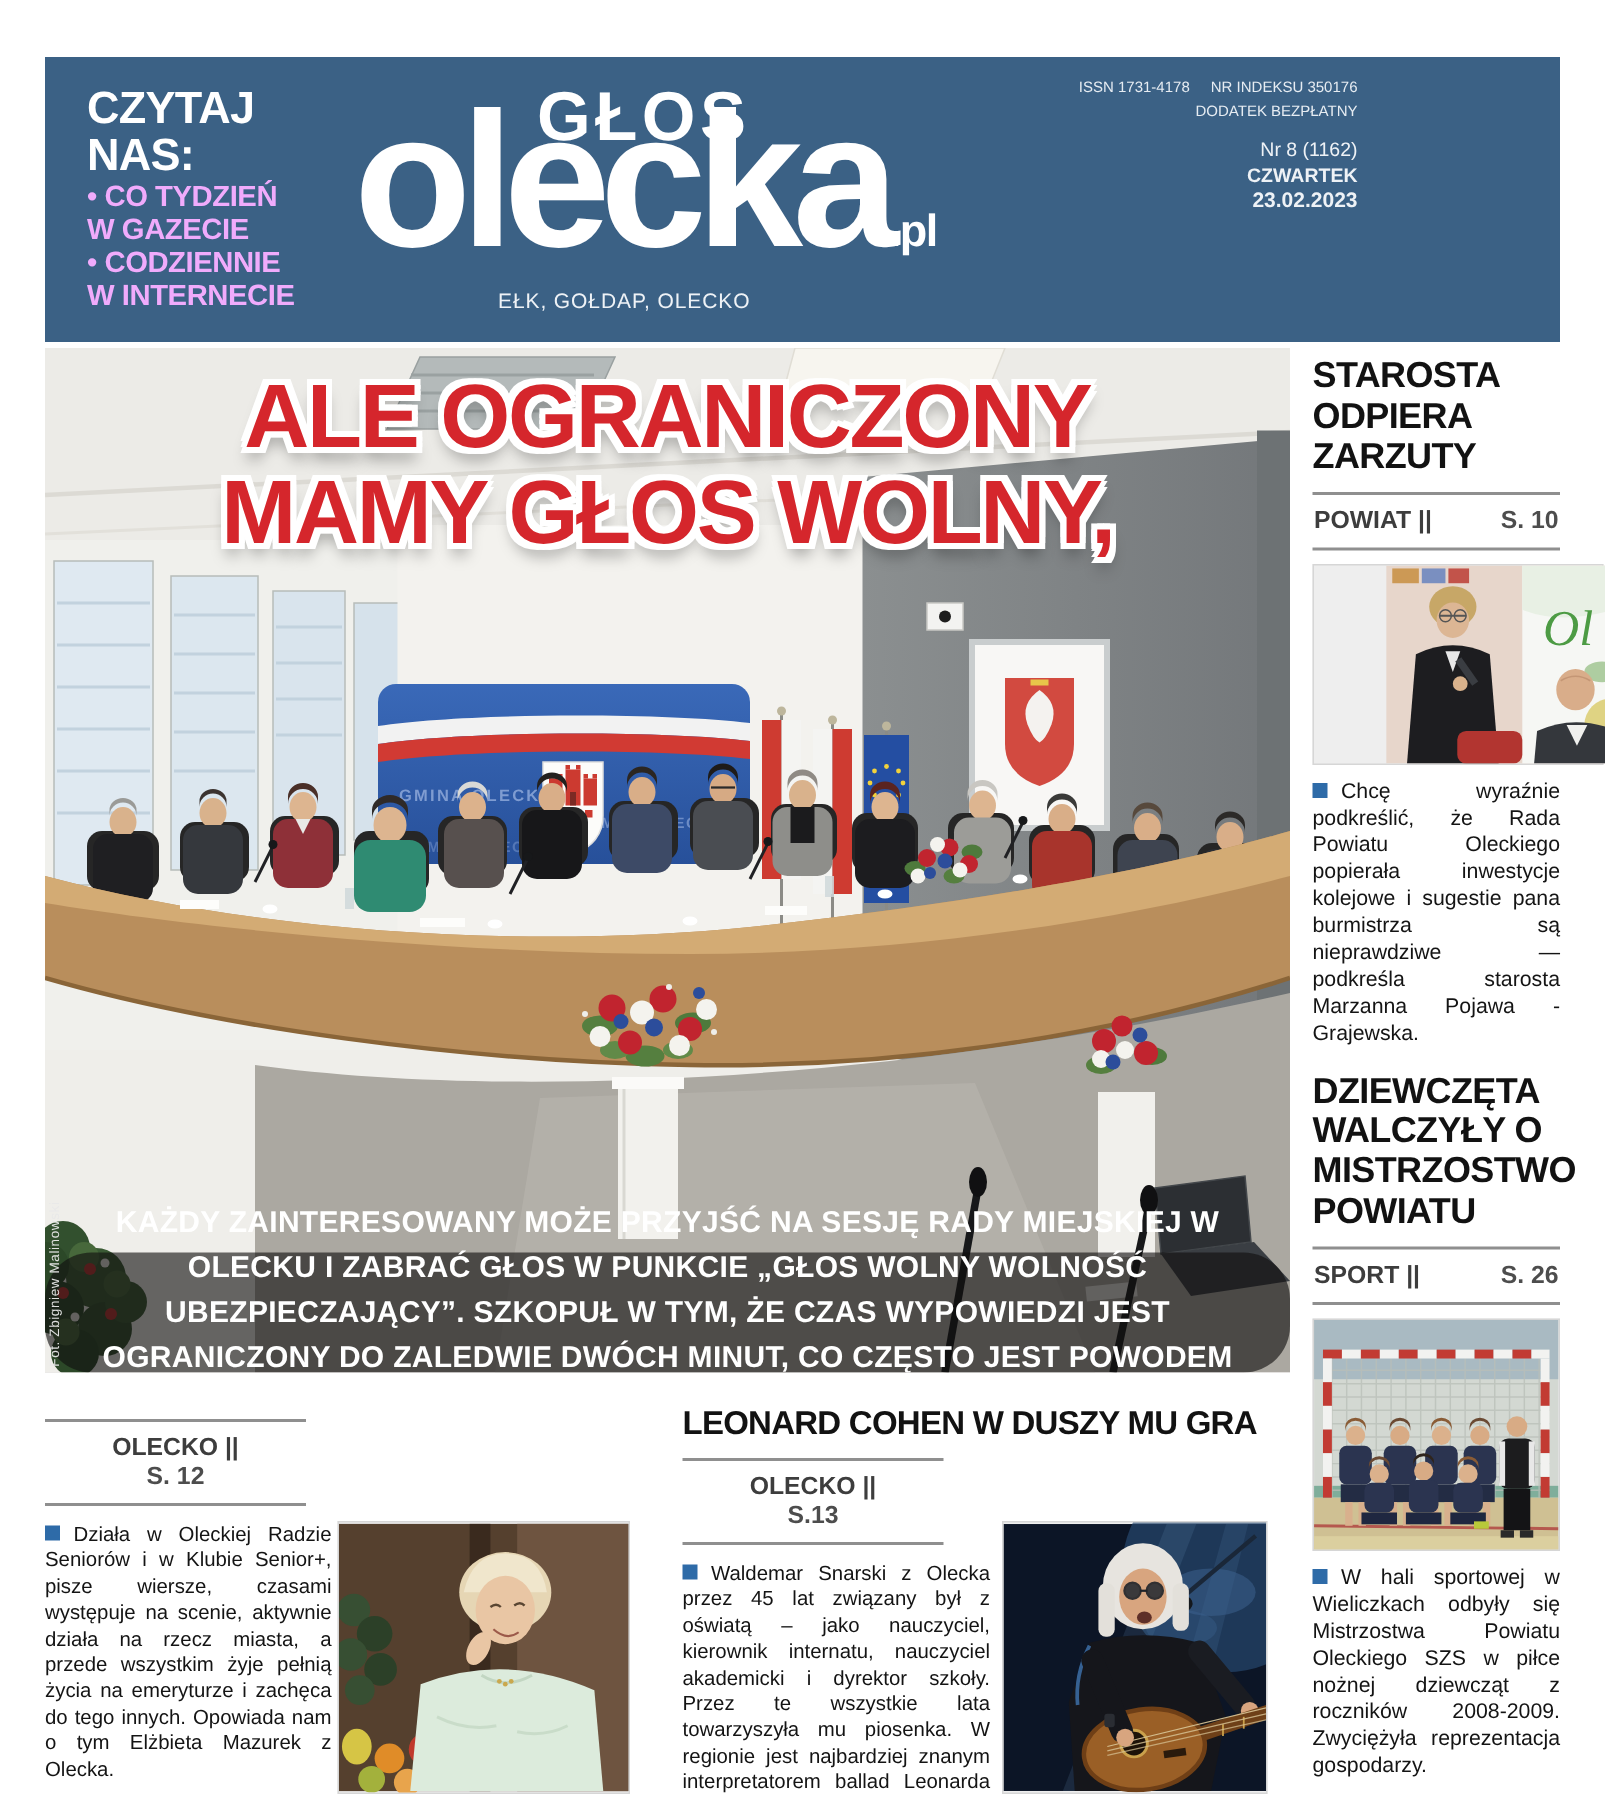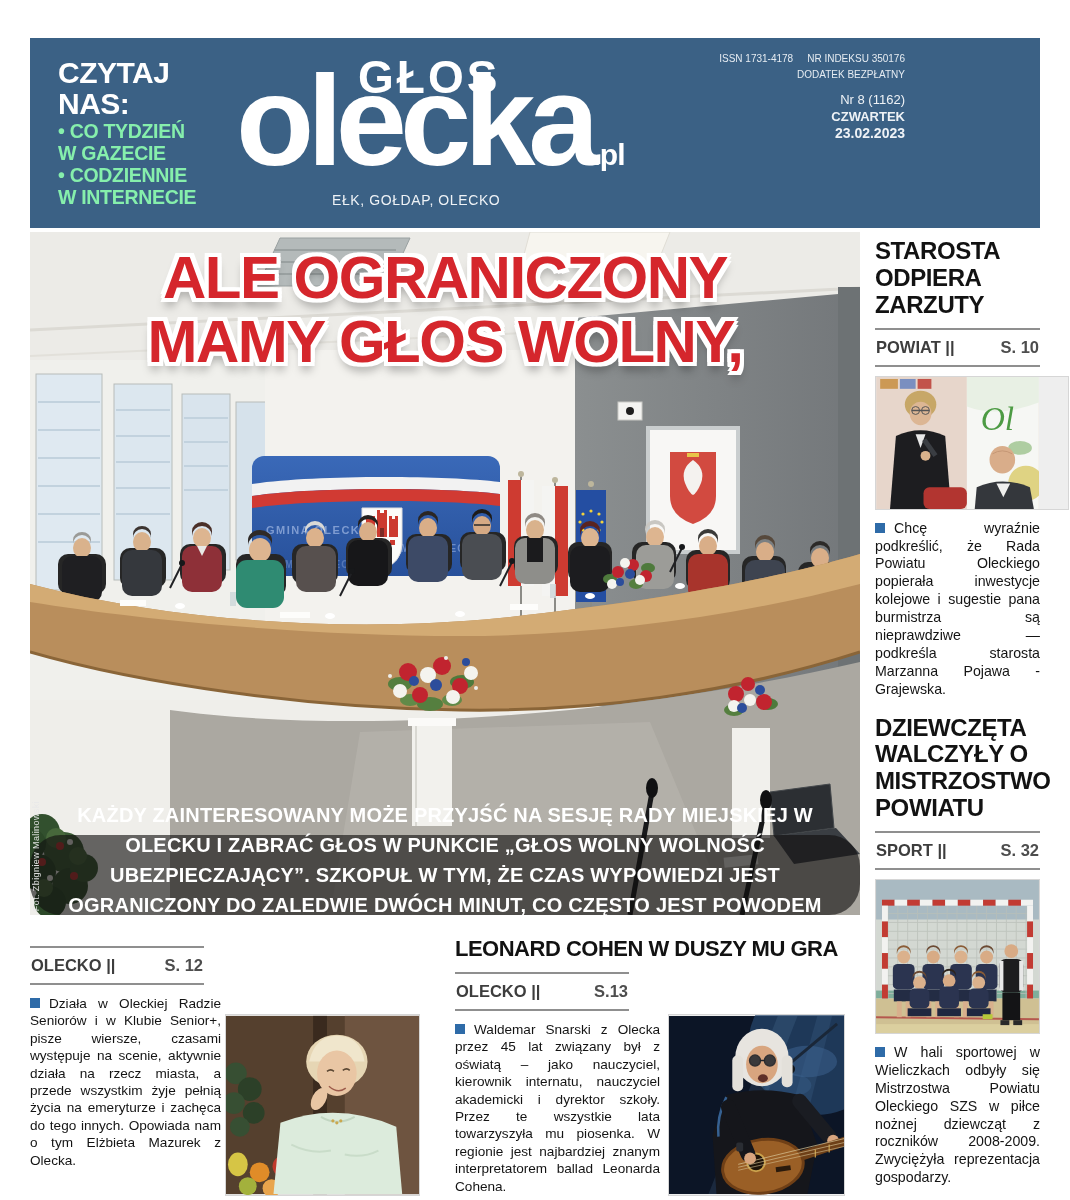--- a/index.html
+++ b/index.html
@@ -3,21 +3,21 @@
 <meta charset="utf-8">
 <style>
   html,body{margin:0;padding:0;background:#ffffff;}
   #paper{position:relative;width:1070px;height:1200px;background:#fff;overflow:hidden;
          font-family:"Liberation Sans",sans-serif;}
 
   
   .masthead{position:absolute;left:30px;top:38px;width:1010px;height:190px;background:#3b6185;color:#fff;}
   .promo{position:absolute;left:28px;top:20px;line-height:1.03;}
   .promo-h{font-size:30px;font-weight:700;letter-spacing:-0.5px;}
-  .promo-i{font-size:19.5px;font-weight:700;color:#86efac;line-height:1.14;letter-spacing:-0.3px;}
+  .promo-i{font-size:19.5px;font-weight:700;color:#f0abfc;line-height:1.14;letter-spacing:-0.3px;}
   .logo-top{position:absolute;left:328px;top:12px;font-size:46px;font-weight:700;letter-spacing:3px;}
   .logo-main{position:absolute;left:206px;top:16px;font-size:128px;font-weight:700;letter-spacing:-7px;line-height:1.05;white-space:nowrap;}
   .logo-suffix{font-size:30px;letter-spacing:-1px;}
   .logo-tagline{position:absolute;left:302px;top:154px;font-size:14px;letter-spacing:0.6px;color:#eef2f6;}
   .mast-meta{position:absolute;right:135px;top:13px;text-align:right;font-size:10px;line-height:1.6;color:#e6ecf2;}
   .mast-meta .gap{display:inline-block;width:14px;}
   .issue{position:absolute;right:135px;top:54px;text-align:right;font-size:13px;line-height:1.28;color:#eef2f6;}
   .issue .b{font-weight:700;}
   .issue .d{font-weight:700;font-size:14px;}
 
@@ -44,29 +44,29 @@
   .serif-body{font-family:Liberation Sans, sans-serif;text-align:justify;color:#141414;}
   .bullet{display:inline-block;width:10px;height:10px;background:#2e6ba8;margin-right:9px;}
   .photo-card{border:1px solid #d6d6d6;box-sizing:border-box;background:#eee;}
   .photo-card svg{display:block;}
 
   
   .sidebar{position:absolute;left:875px;top:238px;width:165px;}
   .side-head{font-size:24px;line-height:1.12;}
   .sidebar .section-row{margin:9px 0 9px;}
   .side-body{margin-top:10px;font-size:14.2px;line-height:1.26;}
-  .side-photo{width:194px;height:134px;}
+  .side-photo{width:194px;height:134px;padding-left:48px;}
   .side-photo2{width:165px;height:155px;}
   .story-sport{margin-top:16px;}
   .barcode-block{margin-top:16px;}
 
   
   .bstory{position:absolute;top:936px;}
   .bstory-head{font-size:22px;white-space:nowrap;letter-spacing:-0.5px;}
-  .bstory .section-row{width:172px;margin:10px 0 10px;}
+  .bstory .section-row{width:172px;margin:10px 0 10px;flex-direction:column;}
   .b-body{font-size:13.6px;line-height:1.28;}
   .bphoto{position:absolute;top:1014px;height:182px;}
 </style>
 </head>
 <body>
 
 <div id="paper">
 
   <header class="masthead">
     <div class="promo">
@@ -457,21 +457,21 @@
           <polygon points="122,108 136,108 129,122" fill="#f0f0ee"></polygon>
         </svg>
       </div>
       <p class="serif-body side-body"><span class="bullet"></span><span>Chcę wyraźnie podkreślić, że Rada Powiatu Oleckiego popierała inwestycje kolejowe i sugestie pana burmistrza są nieprawdziwe — podkreśla starosta Marzanna Pojawa - Grajewska.</span></p>
     </div>
 
     <div class="story-sport">
       <div class="story-head side-head">DZIEWCZĘTA WALCZYŁY O MISTRZOSTWO POWIATU</div>
       <div class="section-row">
         <span>SPORT ||</span>
-        <span class="pg">S. 32</span>
+        <span class="pg">S. 26</span>
       </div>
       <div class="photo-card side-photo2">
         <svg width="163" height="153" viewBox="0 0 165 155">
           <rect width="165" height="155" fill="#d3d8d2"></rect>
           <rect width="165" height="40" fill="#a9bac2"></rect>
           <rect y="112" width="165" height="8" fill="#7fae9b"></rect>
           <rect y="120" width="165" height="35" fill="#cfc093"></rect>
           <line x1="0" y1="139" x2="165" y2="141" stroke="#b5584e" stroke-width="2"></line>
           <rect y="146" width="165" height="9" fill="#dbcf9f"></rect>
           <g stroke="#b9bfb8" opacity="0.75">

